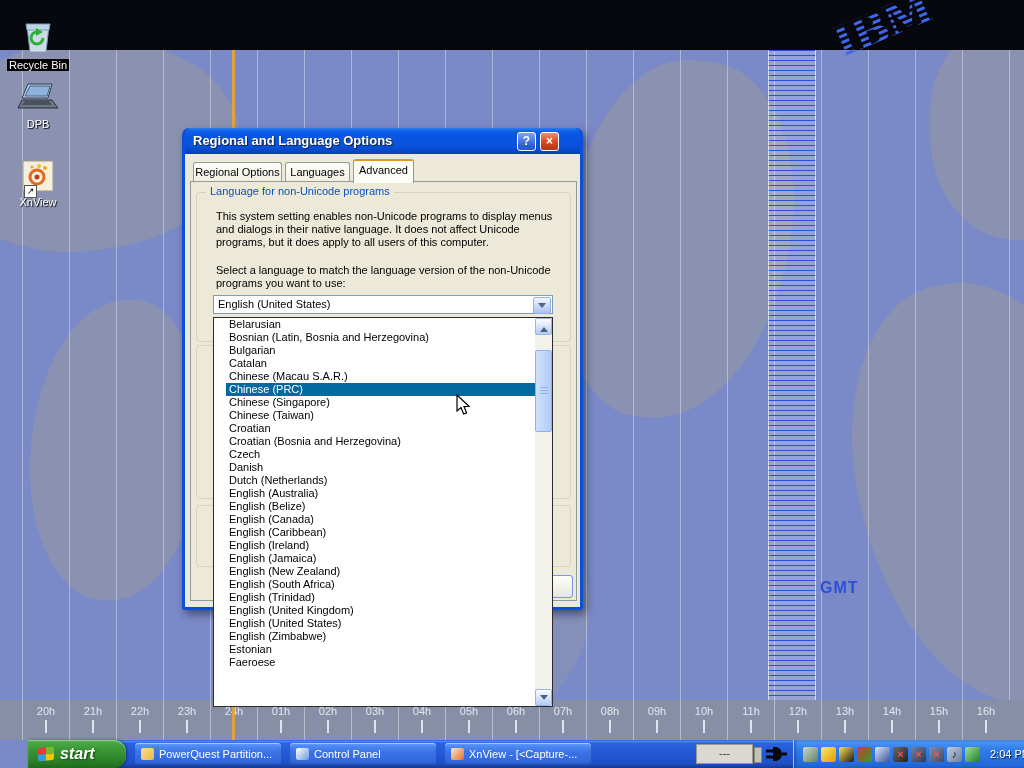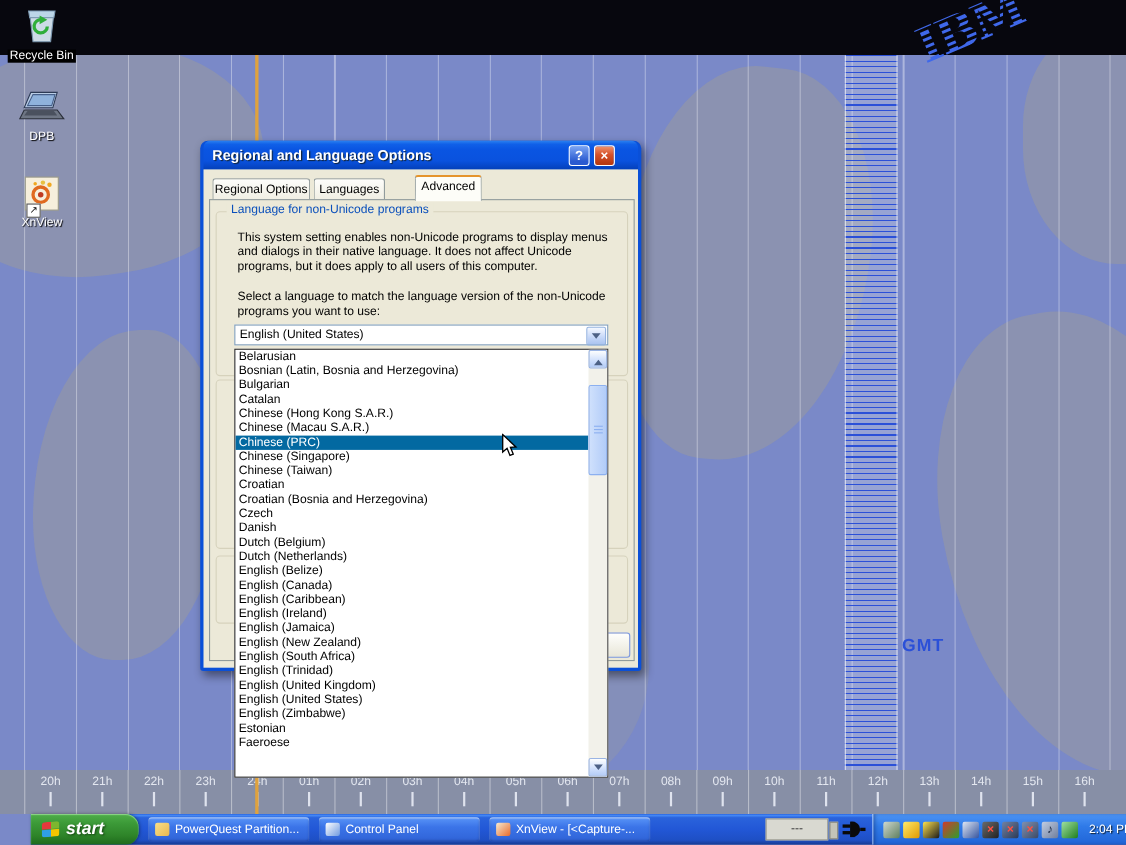--- a/index.html
+++ b/index.html
@@ -31,21 +31,21 @@
   .tz-cell{width:47px;height:40px;border-left:1px solid rgba(255,255,255,.4);box-sizing:border-box;
            position:relative;flex:none;}
   .tz-cell span{display:block;text-align:center;font-size:11px;color:#e3e7f0;margin-top:5px;}
   .tz-tick{position:absolute;left:22px;bottom:7px;width:2px;height:13px;background:#dfe3ee;}
 
   
   .dicon{position:absolute;width:76px;text-align:center;z-index:4;}
   .dicon .art{display:block;margin:0 auto;}
   .dicon .lbl{display:inline-block;font-size:11px;color:#fff;margin-top:3px;
               text-shadow:1px 1px 1px #000;padding:0 2px;}
-  .ic-recycle{left:0;top:7px;} .ic-recycle .lbl{background:#000;text-shadow:none;}
+  .ic-recycle{left:0;top:21px;} .ic-recycle .lbl{background:#000;text-shadow:none;}
   .ic-dpb{left:0;top:82px;} .ic-xnview{left:0;top:160px;}
   .shortcut-badge{position:absolute;left:24px;top:185px;width:11px;height:11px;background:#fff;
       border:1px solid #555;font-size:9px;line-height:11px;text-align:center;color:#000;z-index:5;}
 
   
   .ibm{position:absolute;left:832px;top:0px;z-index:2;transform:rotate(-23deg);
        font-family:"DejaVu Serif",serif;font-weight:bold;font-size:44px;letter-spacing:-2px;
        background:repeating-linear-gradient(180deg,#3f68ea 0 3px,rgba(0,0,0,0) 3px 6px);
        -webkit-background-clip:text;background-clip:text;color:transparent;}
 
@@ -59,21 +59,21 @@
        text-shadow:1px 1px 1px #123;}
   .tbtn{position:absolute;top:4px;width:19px;height:19px;border:1px solid #fff;border-radius:3px;
        box-sizing:border-box;color:#fff;font-size:12px;font-weight:bold;text-align:center;line-height:16px;}
   .tbtn.help{right:44px;background:linear-gradient(180deg,#7aa4f3,#2a5ad0 80%);}
   .tbtn.close{right:21px;background:linear-gradient(180deg,#f0926c,#d6512a 45%,#b93a12 90%);}
   .dlg-body{position:relative;background:#ece9d8;height:453px;}
 
   .tab{position:absolute;height:20px;box-sizing:border-box;border:1px solid #919b9c;border-bottom:none;
        border-radius:3px 3px 0 0;background:linear-gradient(180deg,#fdfdfb,#f0eee2);
        font-size:11px;text-align:center;line-height:19px;color:#000;top:8px;}
-  .tab.t1{left:8px;width:89px;} .tab.t2{left:100px;width:65px;} .tab.t3{left:168px;width:61px;margin-left:24px;}
+  .tab.t1{left:8px;width:89px;} .tab.t2{left:100px;width:65px;} .tab.t3{left:168px;width:61px;}
   .tab.selected{top:5px;height:24px;border-top:2px solid #e5942c;background:#fdfdf8;z-index:3;font-weight:normal;}
   .tab-frame{position:absolute;left:5px;top:27px;width:387px;height:420px;box-sizing:border-box;
        border:1px solid #919b9c;background:#ece9d8;z-index:1;}
 
   .gbox{position:absolute;border:1px solid #d6d2bc;border-radius:4px;z-index:2;}
   .gb-main{left:11px;top:38px;width:373px;height:148px;}
   .gb-legend{position:absolute;left:21px;top:31px;background:#ece9d8;padding:0 4px;font-size:11px;
        color:#0b50bb;z-index:3;}
   .para{position:absolute;font-size:11px;line-height:13px;color:#000;width:352px;z-index:3;}
   .p1{left:31px;top:56px;} .p2{left:31px;top:110px;}
@@ -89,21 +89,21 @@
        border-bottom:5px solid #4d6185;}
 
   .gb-frag1{left:11px;top:191px;width:373px;height:152px;}
   .gb-frag2{left:11px;top:351px;width:373px;height:60px;}
   .btn-frag{position:absolute;left:320px;top:421px;width:68px;height:23px;box-sizing:border-box;
        background:linear-gradient(180deg,#fefefc,#e8e6d8);border:1px solid #7a96df;border-radius:3px;z-index:2;}
 
   
   .ddl{position:absolute;left:213px;top:317px;width:340px;height:390px;background:#fff;
        border:1px solid #2b2b2b;box-sizing:border-box;z-index:20;}
-  .ddl-items{position:absolute;left:0;top:0;right:17px;bottom:0;overflow:hidden;}
+  .ddl-items{position:absolute;left:0;top:0;right:17px;bottom:0;overflow:hidden;padding-left:12px;}
   .ddl-items .item{height:13px;line-height:13px;font-size:11px;padding-left:3px;white-space:nowrap;color:#000;}
   .ddl-items .item.selected{background:#0369a1;color:#fff;}
   .sbar{position:absolute;right:0;top:0;width:17px;height:100%;background:#f2f1ea;}
   .sbtn{position:absolute;left:0;width:17px;height:17px;box-sizing:border-box;
        background:linear-gradient(180deg,#fdfefe,#cfdffc 60%,#b4ccf6);border:1px solid #9ab4e4;border-radius:2px;}
   .sbtn.up{top:0;} .sbtn.down{bottom:0;}
   .sthumb{position:absolute;left:0;top:32px;width:17px;height:82px;box-sizing:border-box;border-radius:2px;
        background:linear-gradient(90deg,#cfe0fc,#b2ccf8);border:1px solid #8cb0f0;}
   .sgrip{position:absolute;left:4px;top:36px;width:8px;height:1px;background:#8cb0f0;
        box-shadow:0 3px 0 #8cb0f0,0 6px 0 #8cb0f0;}
@@ -313,31 +313,30 @@
   </div>
 </div>
 
 <div class="ddl">
   <div class="ddl-items">
 
   <div class="item">Belarusian</div>
       <div class="item">Bosnian (Latin, Bosnia and Herzegovina)</div>
       <div class="item">Bulgarian</div>
       <div class="item">Catalan</div>
-      <div class="item">Chinese (Hong Kong S.A.R.)</div>
       <div class="item">Chinese (Macau S.A.R.)</div>
       <div class="item selected">Chinese (PRC)</div>
       <div class="item">Chinese (Singapore)</div>
       <div class="item">Chinese (Taiwan)</div>
       <div class="item">Croatian</div>
       <div class="item">Croatian (Bosnia and Herzegovina)</div>
       <div class="item">Czech</div>
       <div class="item">Danish</div>
-      <div class="item">Dutch (Belgium)</div>
       <div class="item">Dutch (Netherlands)</div>
+      <div class="item">English (Australia)</div>
       <div class="item">English (Belize)</div>
       <div class="item">English (Canada)</div>
       <div class="item">English (Caribbean)</div>
       <div class="item">English (Ireland)</div>
       <div class="item">English (Jamaica)</div>
       <div class="item">English (New Zealand)</div>
       <div class="item">English (South Africa)</div>
       <div class="item">English (Trinidad)</div>
       <div class="item">English (United Kingdom)</div>
       <div class="item">English (United States)</div>

